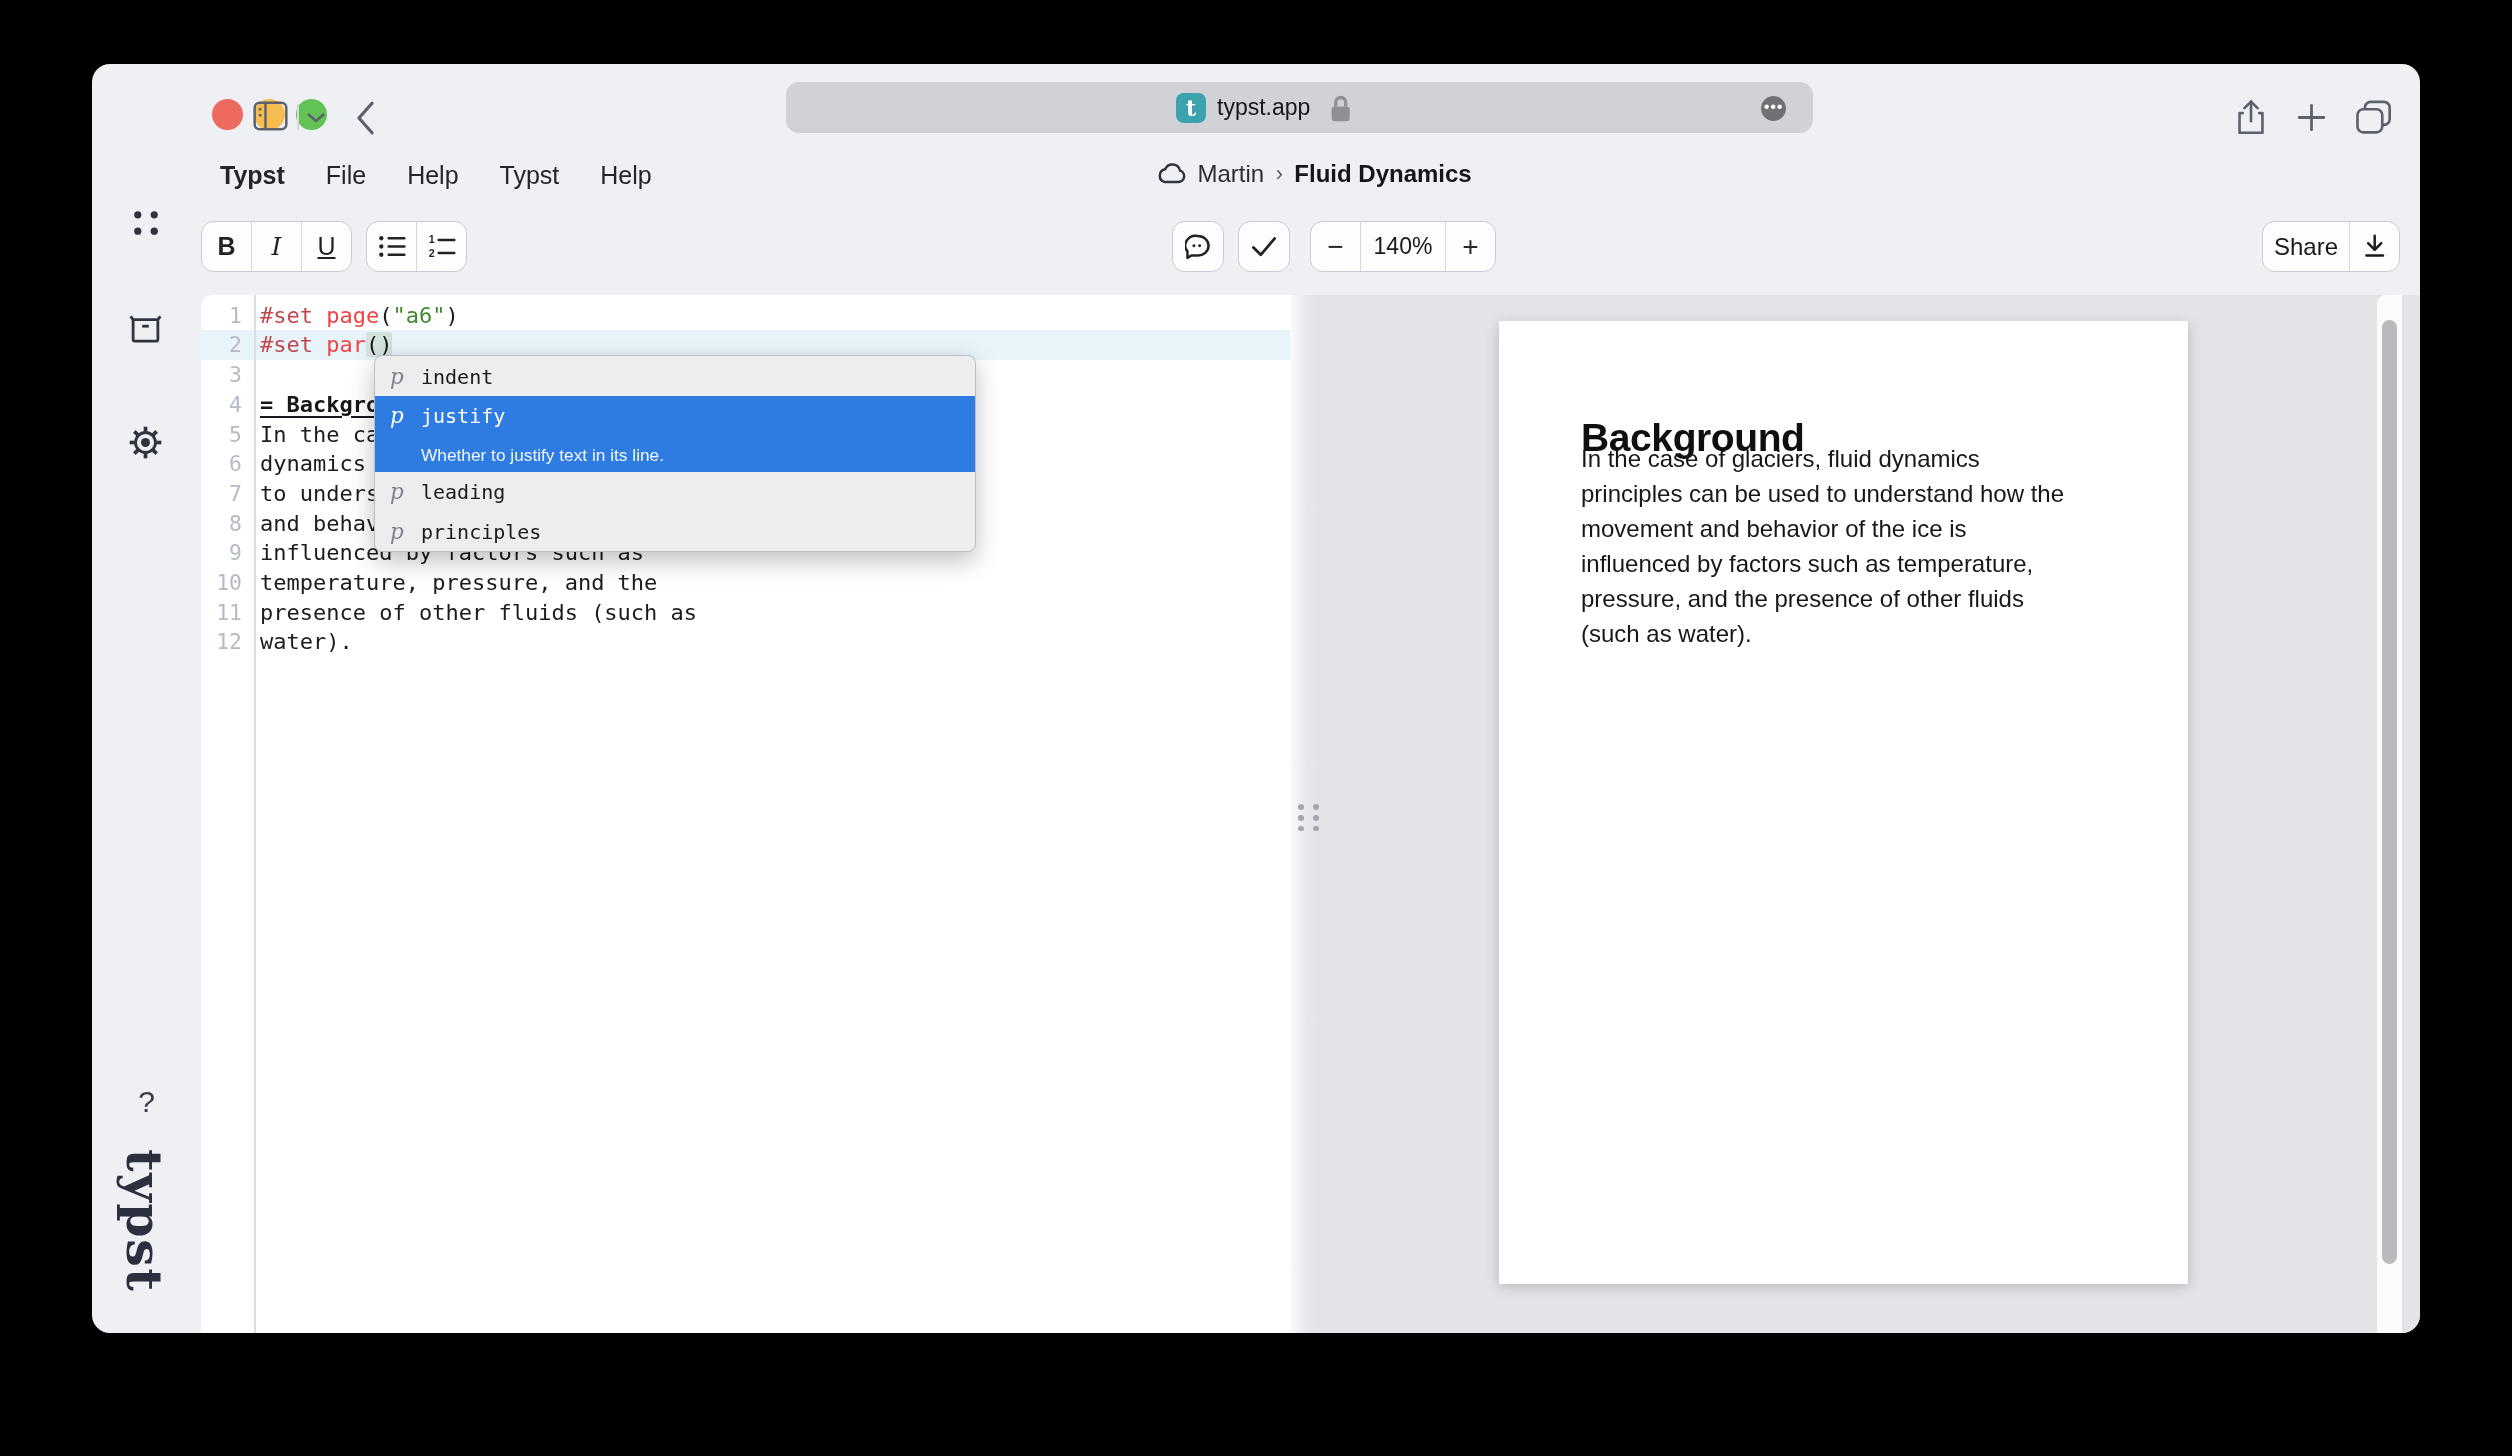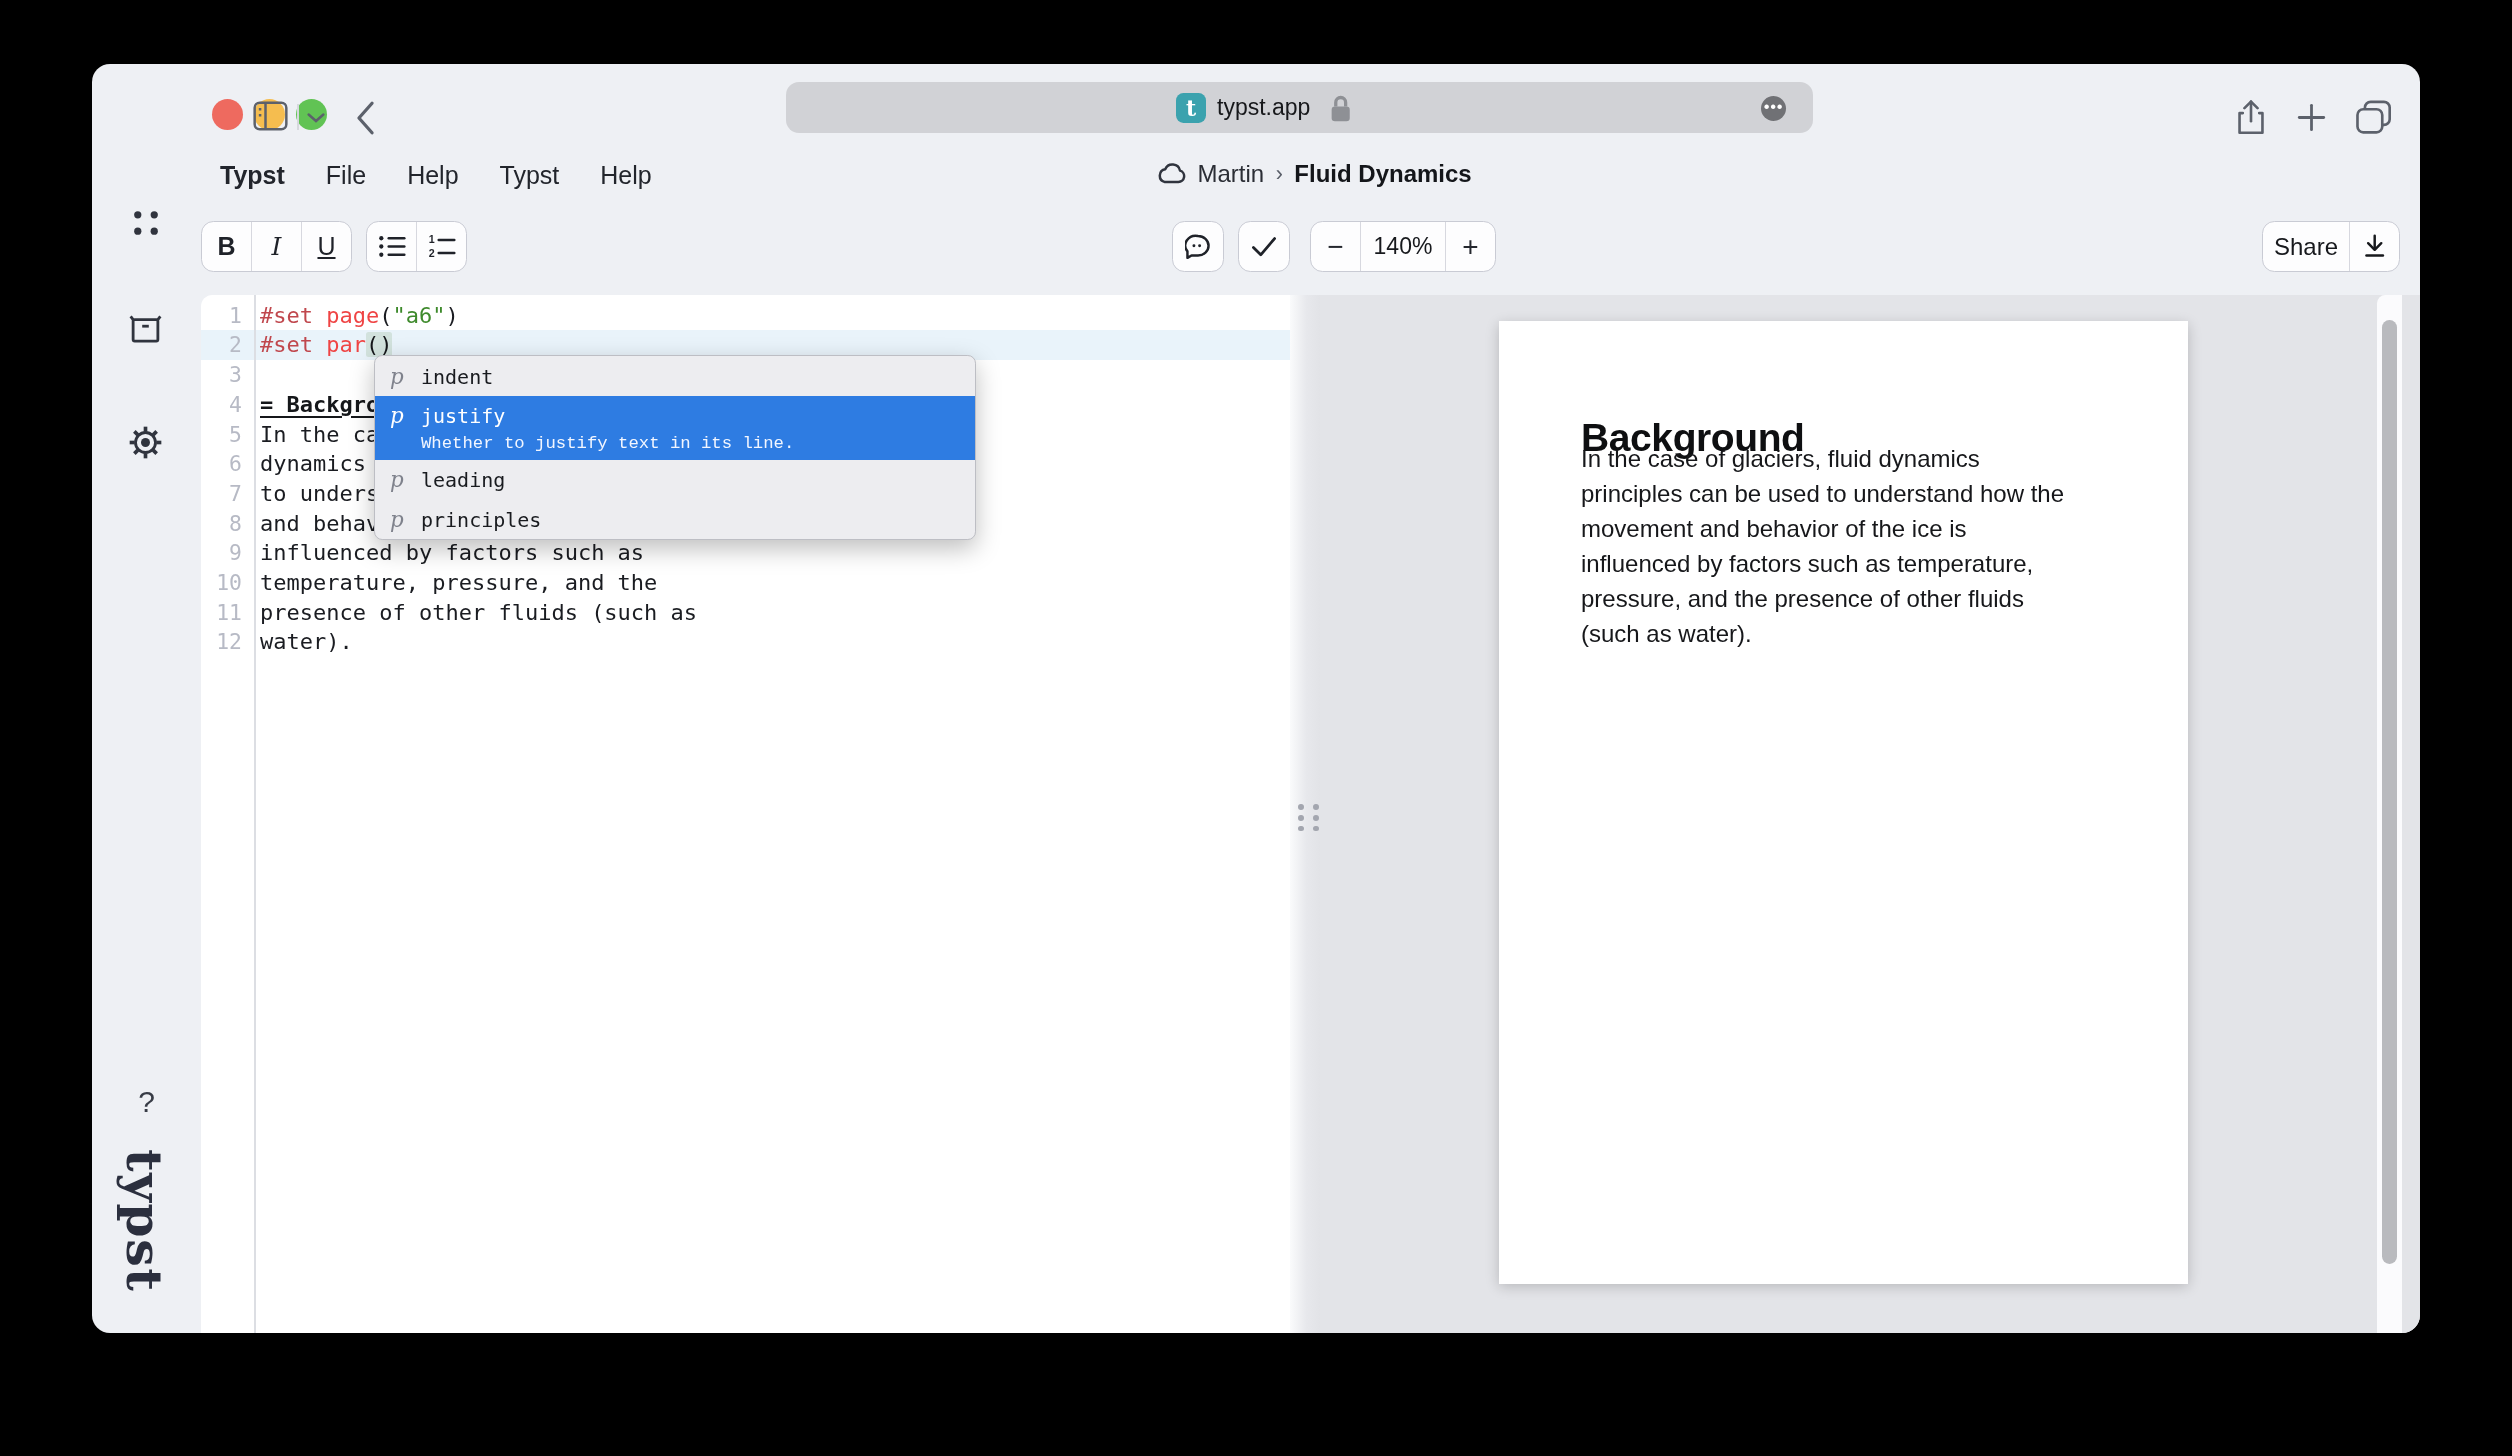--- a/index.html
+++ b/index.html
@@ -66,21 +66,21 @@
 
   
   #autocomplete{left:282px;top:291px;width:600px;background:#ededf0;border:1.2px solid #bdbec4;
     border-radius:8.2px;box-shadow:0 8.2px 25px rgba(0,0,0,.25);overflow:hidden;z-index:30;}
   .ac-item{position:relative;display:flex;align-items:flex-start;padding:6.6px 0 5px 0;}
   .ac-prefix{width:31px;margin-left:15px;font-family:"DejaVu Serif",serif;font-style:italic;
     font-size:21.4px;color:#7f828c;line-height:28px;}
   .ac-label{font-family:"DejaVu Sans Mono",monospace;font-size:20px;color:#191b1f;line-height:28px;}
   .ac-item.sel{background:#2e7ce2;}
   .ac-item.sel .ac-prefix,.ac-item.sel .ac-label{color:#fff;}
-  .ac-desc{font-size:17.3px;color:#f2f6ff;margin-top:3px;line-height:21.4px;font-family:Liberation Mono, monospace;}
+  .ac-desc{font-size:17.3px;color:#f2f6ff;margin-top:15px;line-height:21.4px;}
 
   
   #split-divider{left:1198px;top:231px;width:30px;height:1038px;
     background:linear-gradient(90deg,#fafbfc,#e7e8ec 55%,#e2e3e7);}
   #split-handle{left:1206px;top:740px;display:grid;grid-template-columns:5.8px 5.8px;gap:5px 9px;}
   #split-handle i{width:5.8px;height:5.8px;border-radius:50%;background:#a3a6af;display:block;}
 
   
   #preview{left:1228px;top:231px;width:1100px;height:1038px;background:#e3e4e8;}
   #page{left:179px;top:26px;width:689px;height:963px;background:#fff;box-shadow:0 3.3px 13px rgba(0,0,0,.20);}

